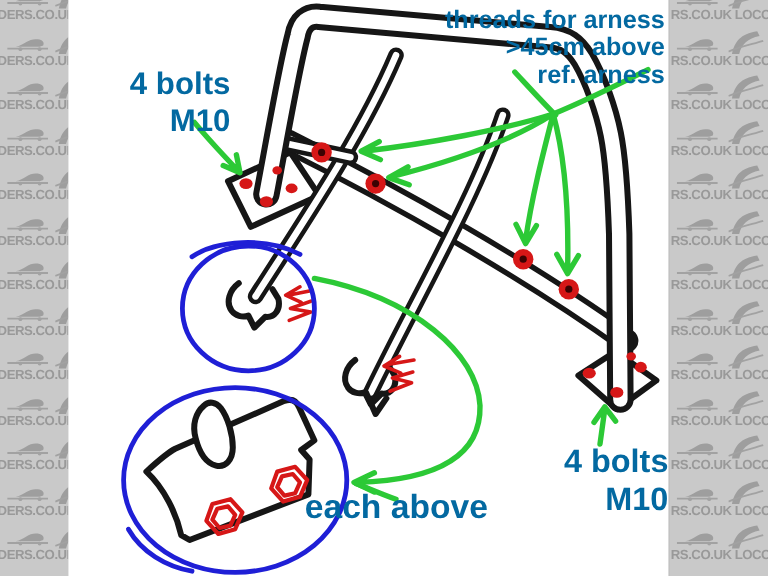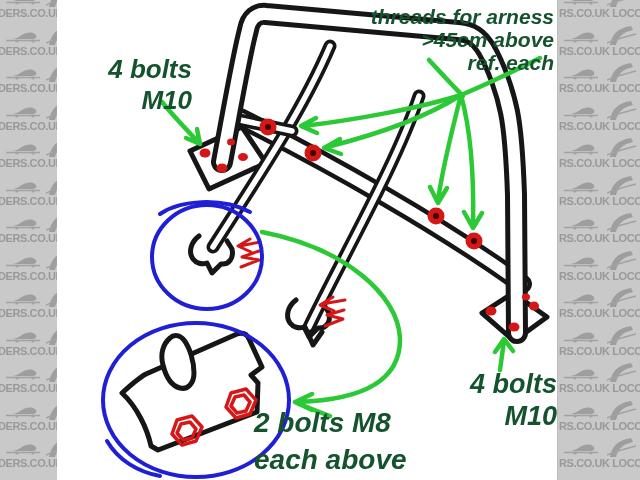--- a/index.html
+++ b/index.html
@@ -9,21 +9,21 @@
   #wm-left{left:0;width:57px;border-right:1px solid #bfbfbf;}
   #wm-right{left:557px;width:83px;border-left:1px solid #bdbdbd;}
   .wm-row{position:absolute;left:0;width:100%;height:38px;}
   .wm-car{position:absolute;top:4px;left:6px;}
   .wm-arch{position:absolute;top:0px;left:46px;}
   .wm-text{position:absolute;top:21px;left:-2px;font-weight:bold;font-size:11px;
            letter-spacing:-0.4px;color:#999;white-space:nowrap;}
   #wm-right .wm-text{left:1px;}
   #wm-right .wm-arch{left:49px;}
   #sketch{position:absolute;left:0;top:0;}
-  .note{position:absolute;color:#14532d;font-weight:bold;white-space:nowrap;font-style:italic;}
+  .note{position:absolute;color:#0369a1;font-weight:bold;white-space:nowrap;}
   .note span{display:block;}
   #harness-note{right:86px;top:5px;text-align:right;font-size:21px;line-height:23px;}
   #left-bolts-note{right:448px;top:54px;text-align:right;font-size:26px;line-height:31px;}
   #right-bolts-note{right:83px;top:368px;text-align:right;font-size:27px;line-height:32px;}
   #m8-note{left:254px;top:404px;text-align:left;font-size:28px;line-height:37px;}
 </style>
 </head>
 <body>
 
 <div id="stage">
@@ -443,28 +443,27 @@
       <path d="M461,95 C472,135 474,180 473,225 M464,212 L473,228 L482,213"></path>
       <path d="M262,232 C345,248 398,295 400,338 C401,382 360,400 298,402 M312,394 L295,402 L312,410"></path>
       <path d="M330,416 C316,411 305,406 297,403"></path>
       <path d="M500,370 L504,341 M495,352 L504,339 L513,351"></path>
     </g>
   </svg>
 
   <div id="harness-note" class="note">
     <span>threads for arness</span>
     <span>&gt;45cm above</span>
-    <span>ref. each</span>
+    <span>ref. arness</span>
   </div>
   <div id="left-bolts-note" class="note">
     <span>4 bolts</span>
     <span>M10</span>
   </div>
   <div id="right-bolts-note" class="note">
     <span>4 bolts</span>
     <span>M10</span>
   </div>
   <div id="m8-note" class="note">
-    <span>2 bolts M8</span>
     <span>each above</span>
   </div>
 
 </div>
 
 </body></html>

